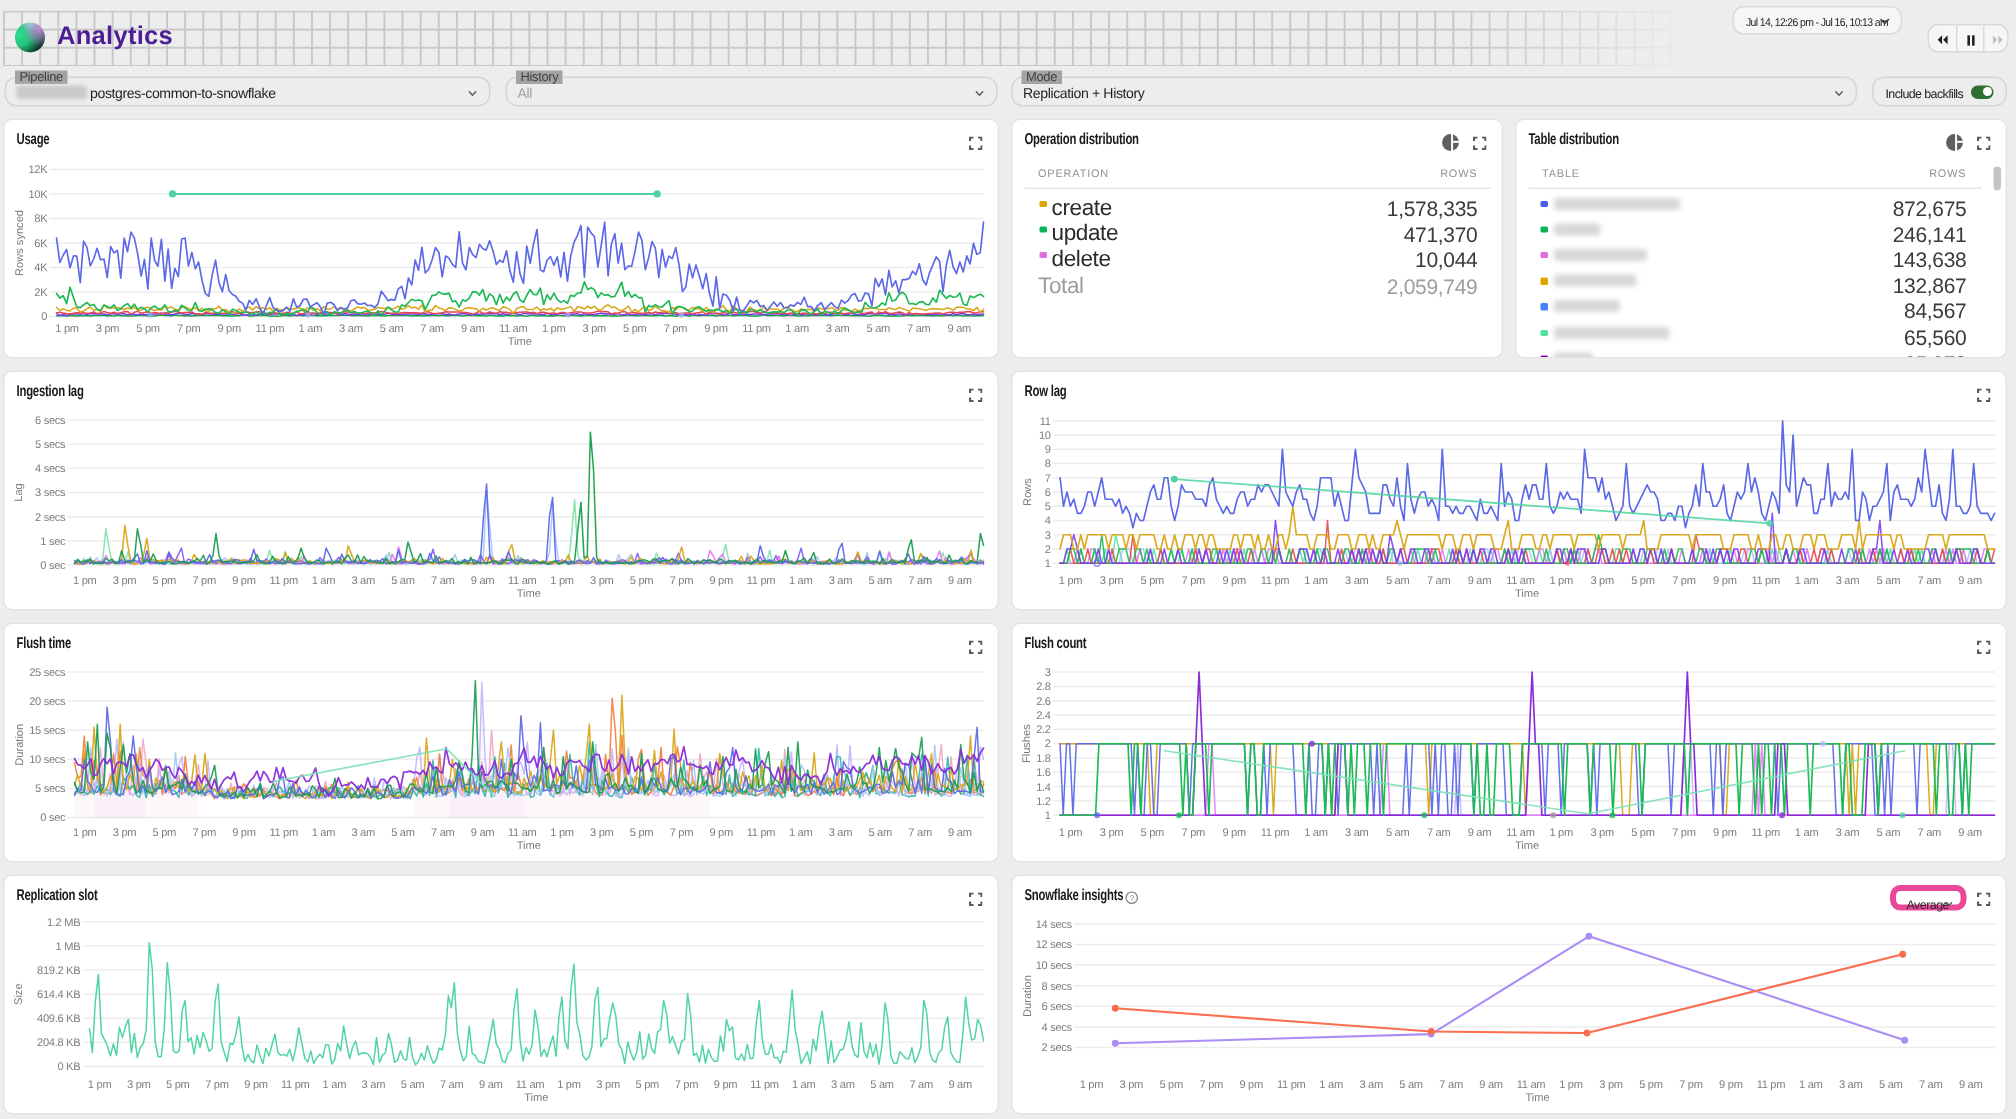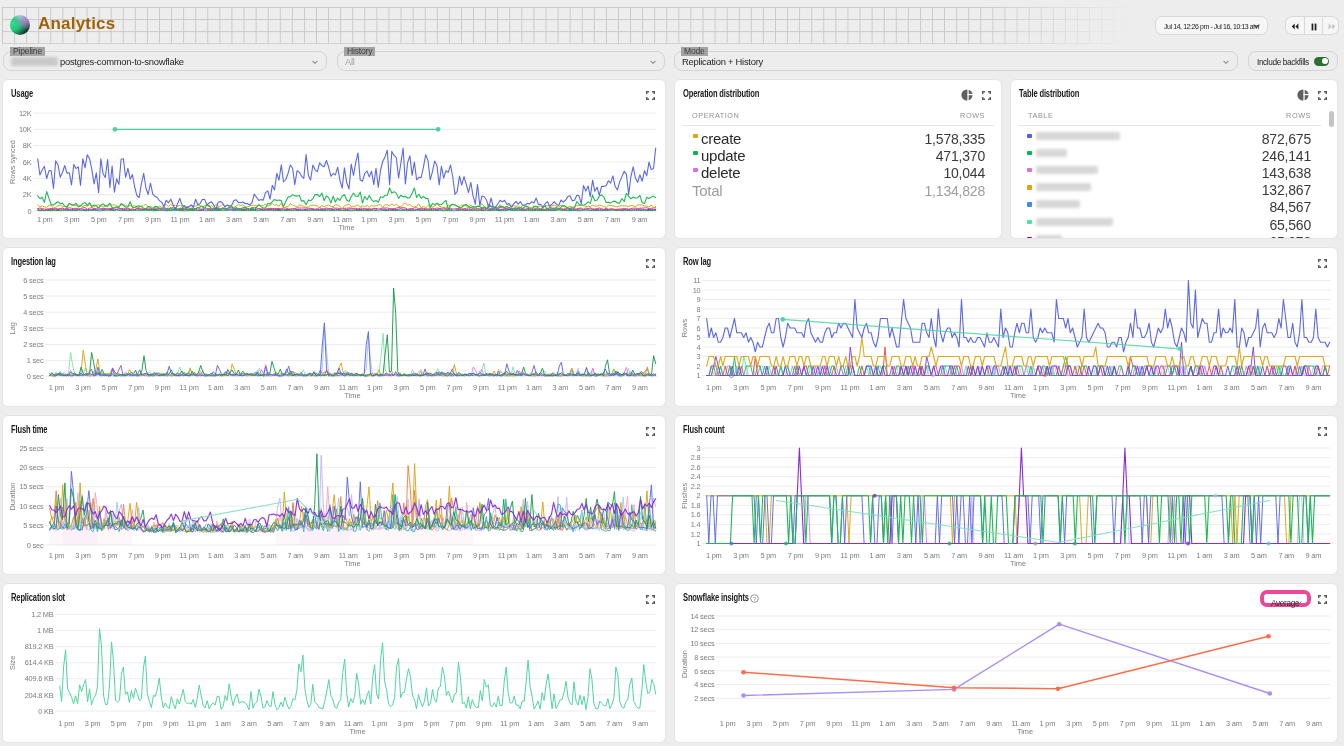--- a/index.html
+++ b/index.html
@@ -9,36 +9,36 @@
   background-image:linear-gradient(to right,#c8c8c8 1px,transparent 1px),linear-gradient(to bottom,#c8c8c8 1px,transparent 1px);
   background-size:12.09px 12.1px;
   -webkit-mask-image:linear-gradient(to right,#000 0px,#000 975px,rgba(0,0,0,0) 1130px);
   mask-image:linear-gradient(to right,#000 0px,#000 975px,rgba(0,0,0,0) 1130px);}
 .logo{position:absolute;left:10px;top:15px;width:20px;height:20px;border-radius:50%;
   background:radial-gradient(circle at 50% -6%,rgba(188,220,246,0.92) 0%,rgba(188,220,246,0) 32%),
              radial-gradient(circle at 80% 20%,rgba(200,138,222,0.95) 0%,rgba(196,134,218,0.55) 26%,rgba(196,134,218,0) 52%),
              radial-gradient(circle at 14% 40%,#2ce18e 0%,#1fc478 36%,rgba(39,224,140,0) 74%),
              radial-gradient(circle at 74% 102%,#0d3326 0%,#114232 52%,rgba(13,51,38,0) 96%),
              #178355;}
-.brand{position:absolute;left:38px;top:14px;font-size:17px;font-weight:700;color:#a16207;letter-spacing:0.2px}
+.brand{position:absolute;left:38px;top:14px;font-size:17px;font-weight:700;color:#4c1d95;letter-spacing:0.2px}
 .pillbtn{position:absolute;box-sizing:border-box;background:#f6f6f6;border:1px solid #d9d9d9;border-radius:7px}
 .ffield{position:absolute;box-sizing:border-box;height:20px;border:1px solid #d5d5d5;border-radius:8px;top:51px}
 .flabel{position:absolute;top:-5px;left:6px;font-size:8.6px;letter-spacing:-0.2px;color:#3f3f3f;background:#a3a3a3;padding:0 3px;line-height:9px}
 .fval{position:absolute;left:7px;top:4px;font-size:9.4px;letter-spacing:-0.25px;color:#1f1f1f;white-space:nowrap}
 .fchev{position:absolute;right:8px;top:8px;line-height:0}
 .thead{position:absolute;font-size:7.3px;letter-spacing:0.55px;color:#909090}
 .tnum{position:absolute;font-size:14px;letter-spacing:-0.2px;color:#3a3a3a;text-align:right}
 .tname{position:absolute;font-size:15px;letter-spacing:-0.25px;color:#2a2a2a}
 .sq{position:absolute;width:4.6px;height:4.6px;border-radius:1px}
 .blob{position:absolute;height:8px;border-radius:2px;background:#d7d7d7;filter:blur(1.6px)}
 </style></head><body>
 <div class="gridband"></div>
 <div class="logo"></div>
 <div class="brand">Analytics</div>
-<div class="pillbtn" style="left:1155px;top:16px;width:113px;height:19px">
+<div class="pillbtn" style="left:1155px;top:4px;width:113px;height:19px">
     <span style="position:absolute;left:8px;top:4.5px;font-size:7.5px;letter-spacing:-0.45px;color:#242424;white-space:nowrap;transform:scaleX(0.93);transform-origin:0 50%">Jul 14, 12:26 pm - Jul 16, 10:13 am</span>
     <span style="position:absolute;right:7px;top:7px">
       <svg width="7" height="5" viewBox="0 0 7 5" style="display:block">
         <path d="M1,1 L3.5,3.6 L6,1" fill="none" stroke="#444" stroke-width="1.1" stroke-linecap="round" stroke-linejoin="round"></path>
       </svg>
     </span>
   </div>
 <div class="pillbtn" style="left:1285px;top:16px;width:54px;height:19px">
     <div style="position:absolute;left:18px;top:0;width:1px;height:100%;background:#d9d9d9"></div>
     <div style="position:absolute;left:36px;top:0;width:1px;height:100%;background:#d9d9d9"></div>
@@ -162,21 +162,21 @@
       <div class="sq" style="left:18px;top:53.5px;background:#e0a500"></div>
       <div class="tname" style="left:26px;top:50px">create</div>
       <div class="tnum" style="right:16px;top:50.5px">1,578,335</div>
       <div class="sq" style="left:18px;top:70.7px;background:#0ab355"></div>
       <div class="tname" style="left:26px;top:67.2px">update</div>
       <div class="tnum" style="right:16px;top:67.7px">471,370</div>
       <div class="sq" style="left:18px;top:87.9px;background:#e06ee0"></div>
       <div class="tname" style="left:26px;top:84.4px">delete</div>
       <div class="tnum" style="right:16px;top:84.9px">10,044</div>
       <div class="tname" style="left:17px;top:102.10000000000001px;color:#9d9d9d">Total</div>
-      <div class="tnum" style="right:16px;top:102.60000000000001px;color:#9d9d9d">1,134,828</div>
+      <div class="tnum" style="right:16px;top:102.60000000000001px;color:#9d9d9d">2,059,749</div>
     </div>
   </div>
 <div class="card" style="left:1010px;top:79px;width:328px;height:160px">
     <div class="ctitle">Table distribution</div>
     <svg width="12" height="12" viewBox="0 0 12 12" style="position:absolute;top:9px;right:28px">
       <circle cx="6" cy="6" r="5.6" fill="#5f5f5f"></circle>
       <rect x="6.4" y="-1" width="1.3" height="14" fill="#ffffff"></rect>
       <rect x="6.4" y="4.9" width="7" height="1.3" fill="#ffffff"></rect>
     </svg>
     <svg width="9" height="9" viewBox="0 0 9 9" style="position:absolute;top:11px;right:10px">

